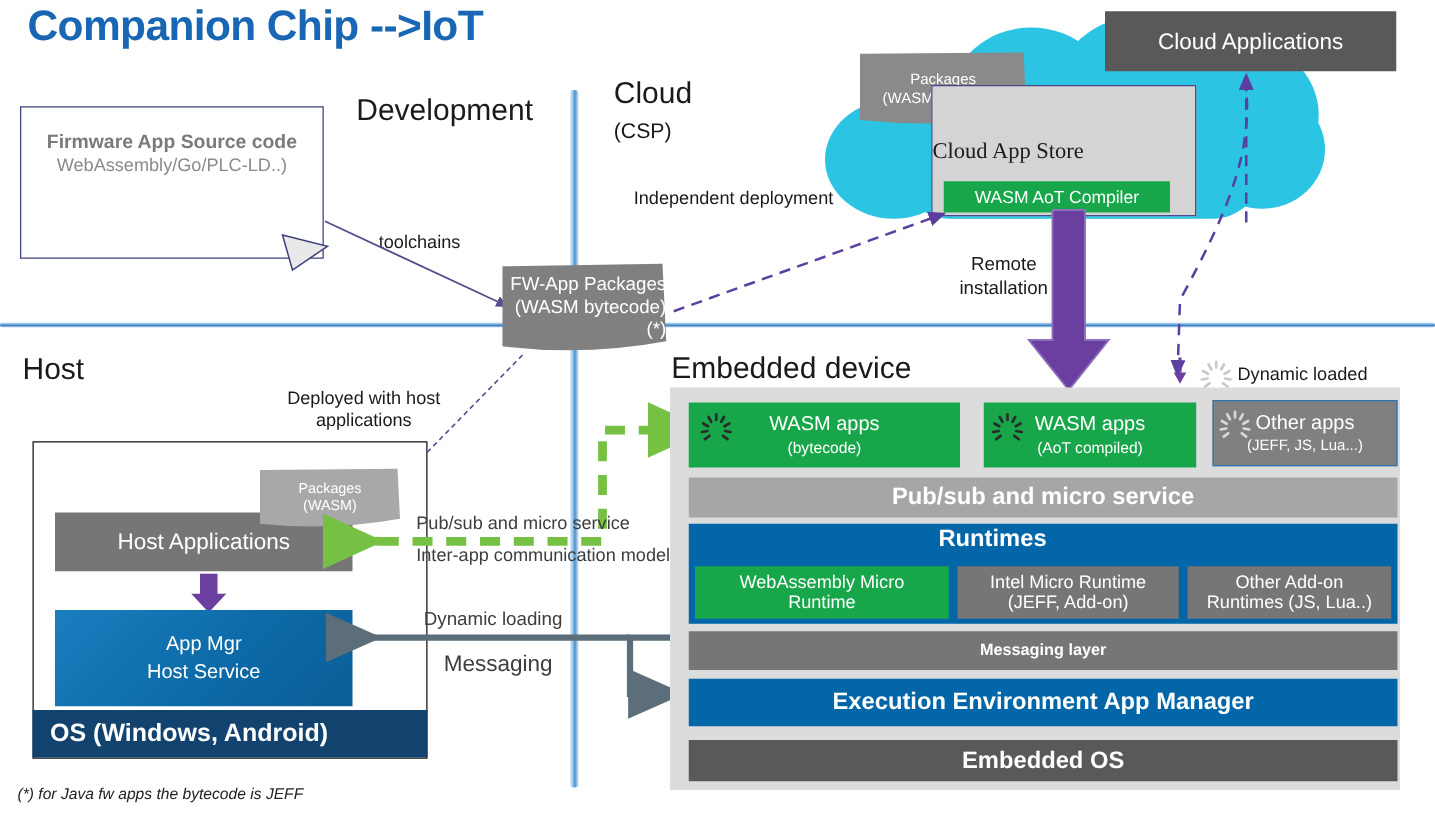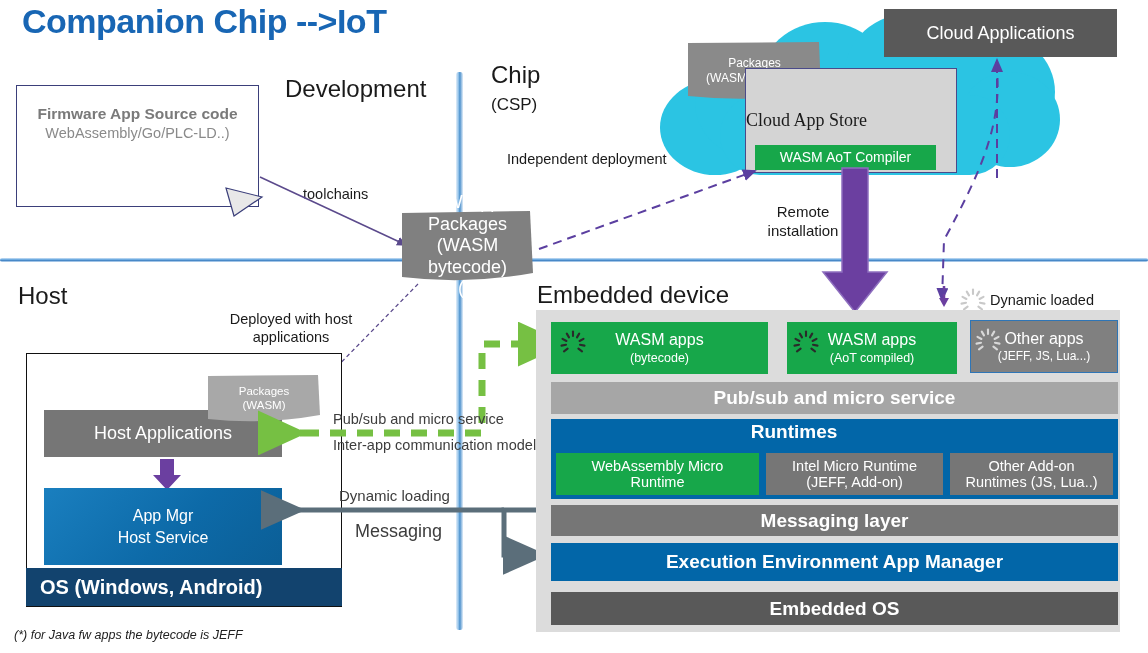--- a/index.html
+++ b/index.html
@@ -78,21 +78,21 @@
     <div class="cloudpuff" style="left:265px;top:22px; width:130px;height:120px;"></div>
     <div class="cloudpuff" style="left:300px;top:62px; width:100px;height:95px;"></div>
     <div class="cloudpuff" style="left:60px; top:85px; width:290px;height:80px;border-radius:45px;"></div>
   </div>
 
   <div class="abs hdivider" style="left:0px;top:258px;width:1148px;"></div>
   <div class="abs vdivider" style="left:456px;top:72px;height:186px;"></div>
   <div class="abs vdivider" style="left:456px;top:262px;height:368px;"></div>
 
   <div class="abs sect-h" style="left:285px;top:75px;">Development</div>
-  <div class="abs sect-h" style="left:491px;top:61px;">Chip</div>
+  <div class="abs sect-h" style="left:491px;top:61px;">Cloud</div>
   <div class="abs sect-sub" style="left:491px;top:95px;">(CSP)</div>
   <div class="abs sect-h" style="left:18px;top:282px;">Host</div>
   <div class="abs sect-h" style="left:537px;top:281px;">Embedded device</div>
 
   <div class="abs" id="srcbox" style="left:16px;top:85px;width:243px;height:122px;">
     <div style="padding-top:19px;text-align:center;">
       <div class="lbl-grey" style="font-size:15.5px;font-weight:bold;color:#7a7a7a;">Firmware App Source code</div>
       <div class="lbl-grey" style="font-size:14.5px;color:#8a8a8a;margin-top:2px;">WebAssembly/Go/PLC-LD..)</div>
     </div>
   </div>
@@ -109,21 +109,21 @@
       <path d="M0,0 L7,3 L0,6 z" fill="#5B4A8C"></path>
         </marker>
       </defs>
     <line x1="2" y1="2" x2="148" y2="70" stroke="#5B4A8C" stroke-width="1.5" marker-end="url(#ph)"></line>
   </svg>
 
   <div class="callout" style="left:402px;top:211px;width:131px;height:74px;">
     <svg style="position:absolute;left:0;top:0;width:131px;height:74px;">
       <path d="M0,2 L128,0 L131,62 Q66,74 0,66 Z" fill="#808080"></path>
     </svg>
-    <div class="txt" style="font-size:18px;padding-bottom:4px;">
+    <div class="txt" style="font-size:15px;padding-bottom:4px;align-items:flex-end;">
       <div>FW-App Packages</div>
       <div>(WASM bytecode)</div>
       <div>(*)</div>
     </div>
   </div>
 
   <div class="callout" style="left:688px;top:42px;width:133px;height:61px;">
     <svg style="position:absolute;left:0;top:0;width:133px;height:61px;">
       <path d="M0,1 L131,0 L133,50 Q67,61 0,54 Z" fill="#8A8A8A"></path>
     </svg>
@@ -341,21 +341,21 @@
   </div>
   <div class="abs gbox grey-mid" style="left:766px;top:453px;width:177px;height:42px;flex-direction:column;font-size:14.5px;">
     <div>Intel Micro Runtime</div>
     <div>(JEFF, Add-on)</div>
   </div>
   <div class="abs gbox grey-mid" style="left:950px;top:453px;width:163px;height:42px;flex-direction:column;font-size:14.5px;">
     <div>Other Add-on</div>
     <div>Runtimes (JS, Lua..)</div>
   </div>
 
-  <div class="abs gbox grey-mid" style="left:551px;top:505px;width:567px;height:31px;font-size:19px;font-weight:bold;">Messaging layer</div>
+  <div class="abs gbox grey-mid" style="left:551px;top:505px;width:567px;height:31px;font-size:13px;font-weight:bold;">Messaging layer</div>
 
   <div class="abs gbox blue" style="left:551px;top:543px;width:567px;height:38px;font-size:19px;font-weight:bold;">Execution Environment App Manager</div>
 
   <div class="abs gbox grey-dark" style="left:551px;top:592px;width:567px;height:33px;font-size:19px;font-weight:bold;">Embedded OS</div>
 
   <div class="abs footnote" style="left:14px;top:628px;">(*) for Java fw apps the bytecode is JEFF</div>
 
 </div>
 
 </body></html>

